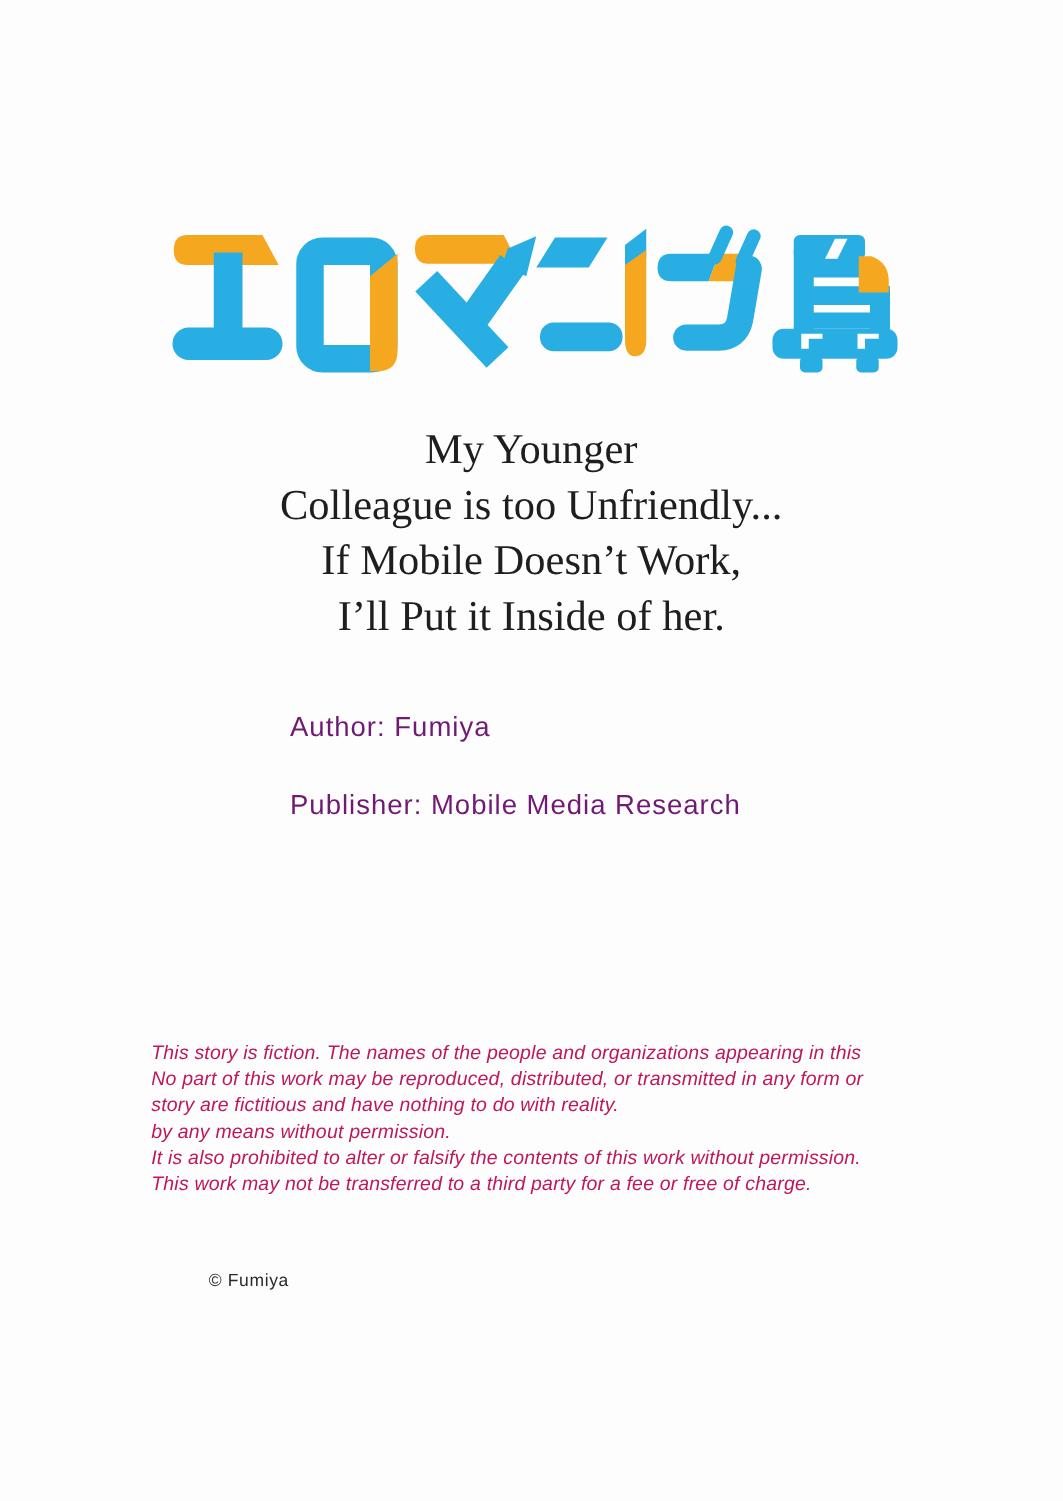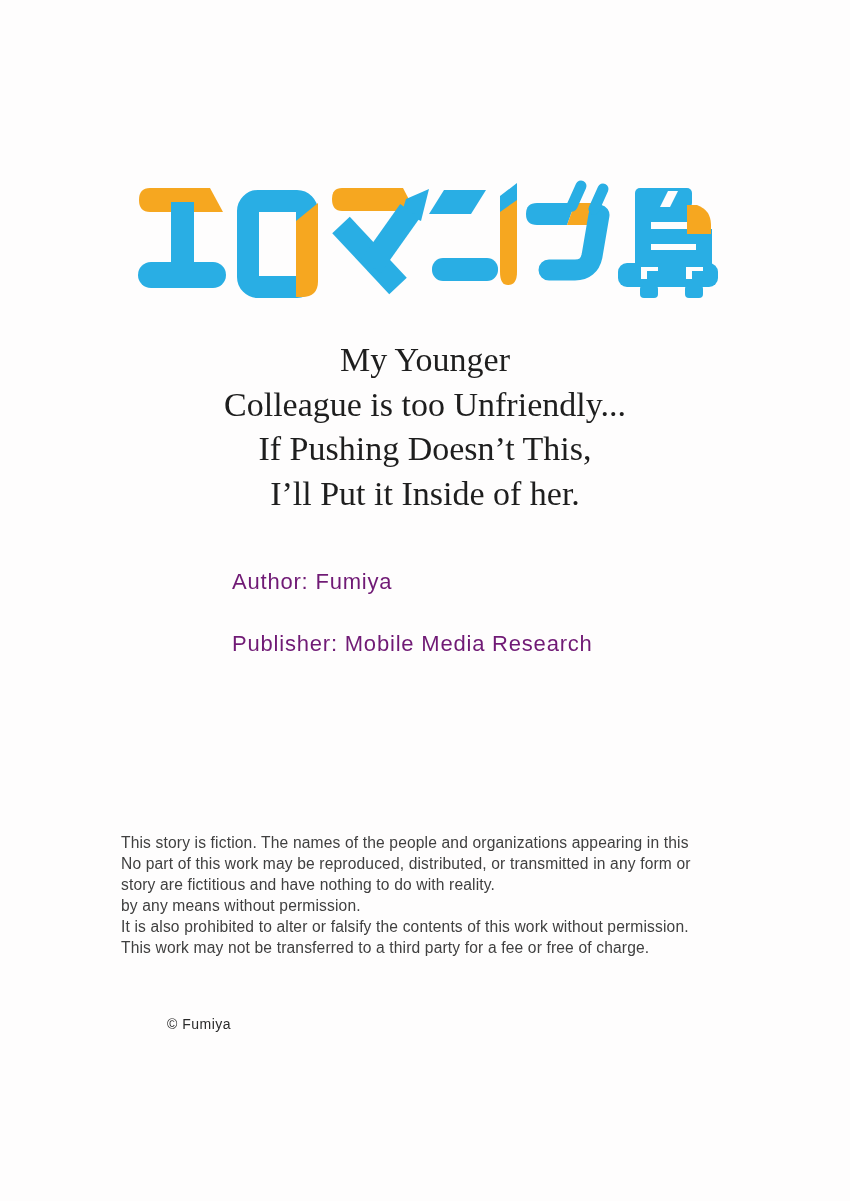--- a/index.html
+++ b/index.html
@@ -21,21 +21,21 @@
     font-size:34px;line-height:44.5px;color:#1e1e1e;font-weight:400;
   }
   .credit{
     position:absolute;left:232px;font-size:22px;letter-spacing:0.8px;
     color:#701a75;white-space:nowrap;
   }
   .credit.author{top:569px;}
   .credit.publisher{top:631px;}
   .disclaimer{
     position:absolute;left:121px;top:833px;width:640px;
-    font-size:15.6px;line-height:20.9px;letter-spacing:0.15px;color:#404040;
+    font-size:15.6px;line-height:20.9px;letter-spacing:0.15px;color:#be185d;font-style:italic;
   }
   .disclaimer div{white-space:nowrap;}
   .copyright{
     position:absolute;left:167px;top:1016px;font-size:14px;
     letter-spacing:0.5px;color:#2a2a2a;
   }
 </style>
 </head>
 <body>
 
@@ -91,21 +91,21 @@
         <polygon class="lw" points="686,267 703,267 703,271 692,271 692,279 686,279"></polygon>
         <rect class="lb" x="640" y="285" width="18" height="13" rx="4"></rect>
         <rect class="lb" x="685" y="285" width="18" height="13" rx="4"></rect>
       </g>
     </svg>
   </div>
 
   <div class="title">
     <div>My Younger</div>
     <div>Colleague is too Unfriendly...</div>
-    <div>If Pushing Doesn’t This,</div>
+    <div>If Mobile Doesn’t Work,</div>
     <div>I’ll Put it Inside of her.</div>
   </div>
 
   <div class="credit author">Author: Fumiya</div>
   <div class="credit publisher">Publisher: Mobile Media Research</div>
 
   <div class="disclaimer">
     <div>This story is fiction. The names of the people and organizations appearing in this</div>
     <div>No part of this work may be reproduced, distributed, or transmitted in any form or</div>
     <div>story are fictitious and have nothing to do with reality.</div>

